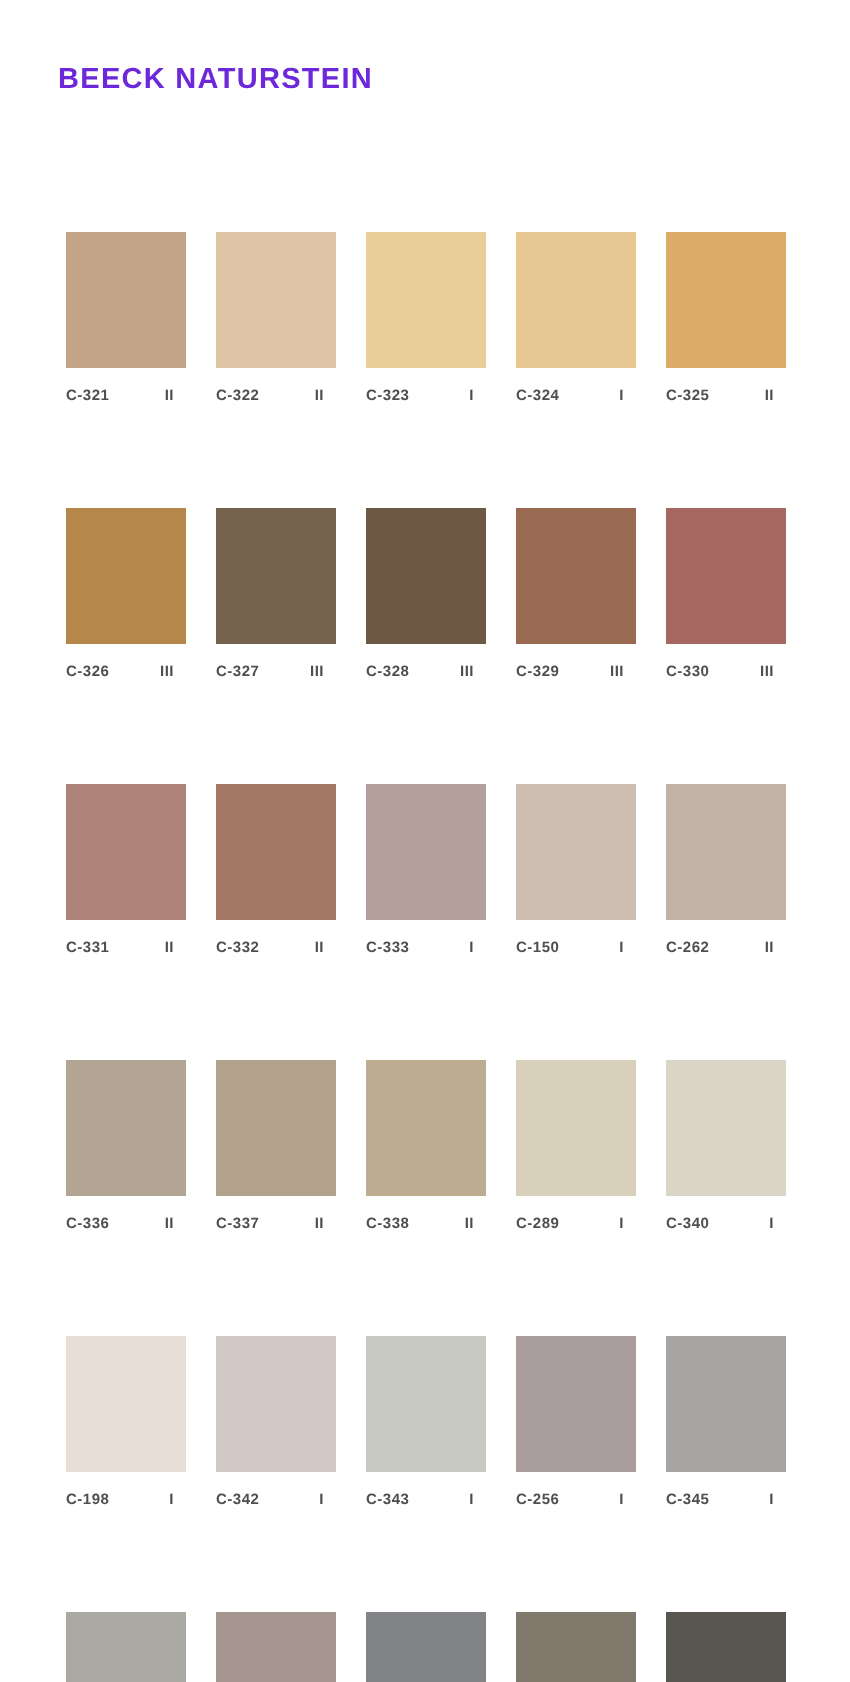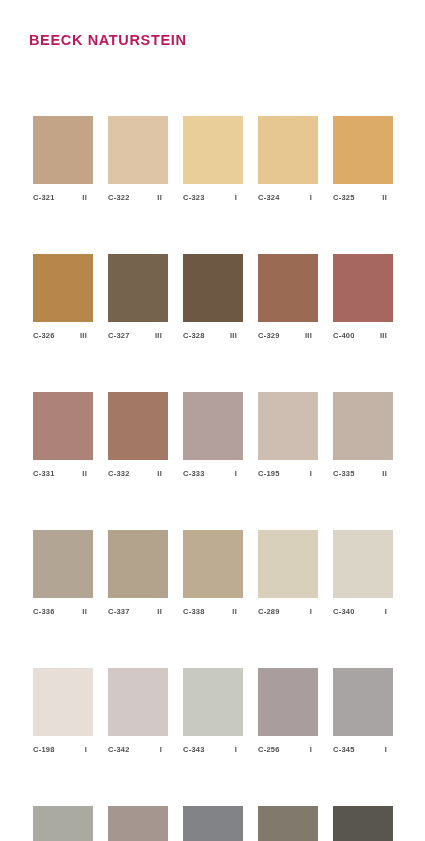--- a/index.html
+++ b/index.html
@@ -22,21 +22,21 @@
     padding: 0;
     position: relative;
   }
   .brand-title {
     position: absolute;
     left: 29px;
     top: 32px;
     font-size: 14.5px;
     font-weight: bold;
     letter-spacing: 0.65px;
-    color: #be185d;
+    color: #6d28d9;
     white-space: nowrap;
   }
   .grid {
     position: absolute;
     left: 33px;
     top: 116px;
     width: 360px;
   }
   .swatch-row {
     display: flex;
@@ -150,21 +150,21 @@
         <div class="swatch-cell">
           <div class="swatch-chip" style="background: rgb(154, 106, 82);"></div>
           <div class="swatch-label">
             <span class="swatch-code">C-329</span>
             <span class="swatch-class">III</span>
           </div>
         </div>
         <div class="swatch-cell">
           <div class="swatch-chip" style="background: rgb(165, 103, 95);"></div>
           <div class="swatch-label">
-            <span class="swatch-code">C-400</span>
+            <span class="swatch-code">C-330</span>
             <span class="swatch-class">III</span>
           </div>
         </div>
       </div>
       <div class="swatch-row">
         <div class="swatch-cell">
           <div class="swatch-chip" style="background: rgb(173, 130, 121);"></div>
           <div class="swatch-label">
             <span class="swatch-code">C-331</span>
             <span class="swatch-class">II</span>
@@ -180,28 +180,28 @@
         <div class="swatch-cell">
           <div class="swatch-chip" style="background: rgb(179, 160, 156);"></div>
           <div class="swatch-label">
             <span class="swatch-code">C-333</span>
             <span class="swatch-class">I</span>
           </div>
         </div>
         <div class="swatch-cell">
           <div class="swatch-chip" style="background: rgb(206, 190, 178);"></div>
           <div class="swatch-label">
-            <span class="swatch-code">C-195</span>
+            <span class="swatch-code">C-150</span>
             <span class="swatch-class">I</span>
           </div>
         </div>
         <div class="swatch-cell">
           <div class="swatch-chip" style="background: rgb(195, 179, 167);"></div>
           <div class="swatch-label">
-            <span class="swatch-code">C-335</span>
+            <span class="swatch-code">C-262</span>
             <span class="swatch-class">II</span>
           </div>
         </div>
       </div>
       <div class="swatch-row">
         <div class="swatch-cell">
           <div class="swatch-chip" style="background: rgb(179, 165, 147);"></div>
           <div class="swatch-label">
             <span class="swatch-code">C-336</span>
             <span class="swatch-class">II</span>

